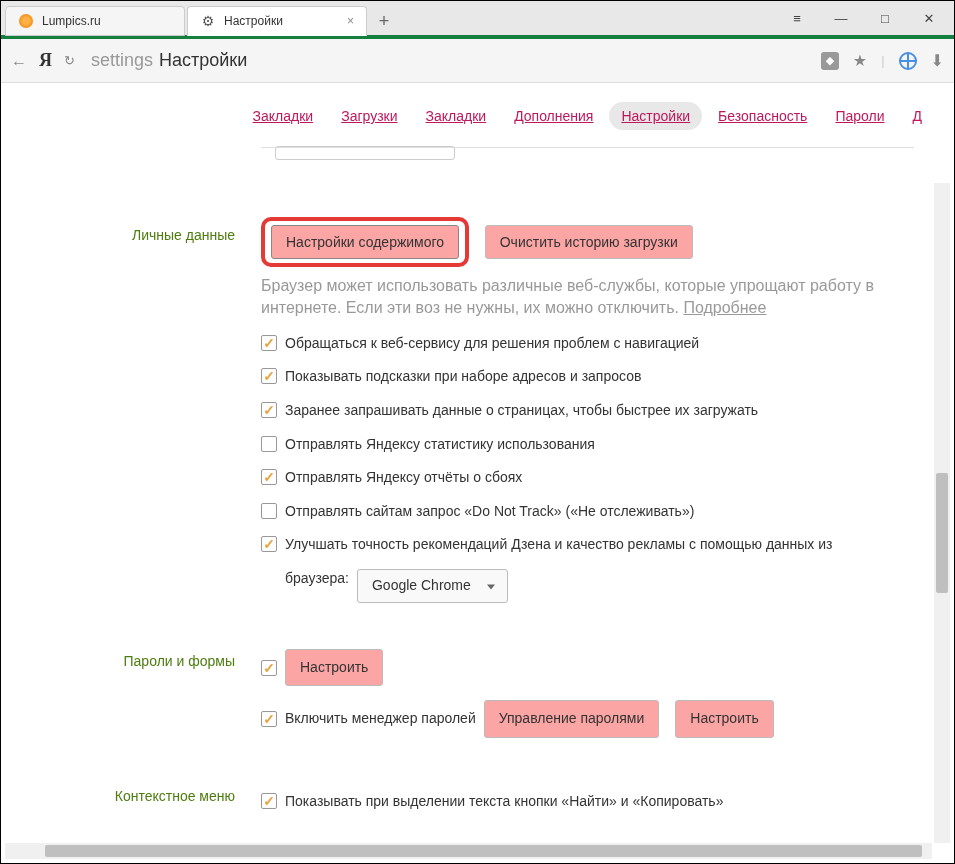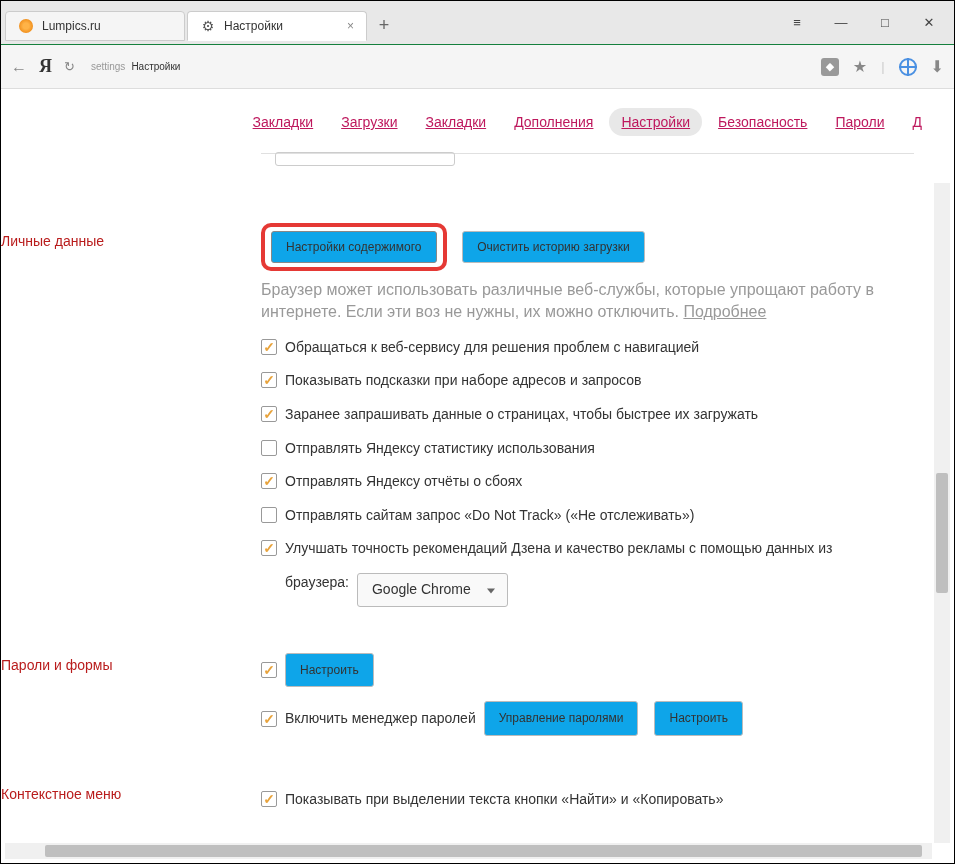--- a/index.html
+++ b/index.html
@@ -1,33 +1,33 @@
 <!DOCTYPE html>
 <html><head>
   <meta charset="utf-8">
   <style>
     * { margin: 0; padding: 0; box-sizing: border-box; }
     body { font-family: Arial, sans-serif; font-size: 13px; color: #333; background: #fff; width: 955px; height: 864px; overflow: hidden; position: relative; border: 1px solid #000; }
     
     
-    .tab-bar { display: flex; align-items: center; height: 44px; background: #e8e8e8; padding: 0 4px; border-bottom: 1px solid #15803d; }
+    .tab-bar { display: flex; align-items: center; height: 38px; background: #e8e8e8; padding: 0 4px; border-bottom: 4px solid #15803d; }
     .tab { display: flex; align-items: center; height: 30px; padding: 0 12px; background: #f5f5f5; border: 1px solid #ccc; border-top-left-radius: 4px; border-top-right-radius: 4px; margin-right: 2px; margin-top: 6px; font-size: 12px; gap: 8px; min-width: 180px; position: relative; }
     .tab.active { background: #fff; border-bottom-color: #fff; }
     .tab-favicon { width: 16px; height: 16px; display: flex; align-items: center; justify-content: center; }
     .tab-close { margin-left: auto; color: #888; cursor: pointer; }
     .tab-add { width: 30px; height: 30px; display: flex; align-items: center; justify-content: center; color: #666; cursor: pointer; font-size: 18px; margin-top: 6px; }
     .window-controls { margin-left: auto; display: flex; gap: 14px; padding-right: 6px; }
     .window-controls span { width: 30px; height: 24px; display: flex; align-items: center; justify-content: center; cursor: pointer; color: #444; }
     
     
     .addr-bar { display: flex; align-items: center; height: 44px; background: #f5f5f5; padding: 0 10px; gap: 12px; border-bottom: 1px solid #ddd; }
     .nav-arrow { color: #888; cursor: pointer; font-size: 16px; }
     .yandex-logo { font-weight: bold; font-size: 18px; font-family: Georgia, serif; color: #333; }
     .reload { color: #888; cursor: pointer; }
-    .addr-input { flex: 1; display: flex; gap: 6px; align-items: center; font-size: 10px; color: #888; padding-left: 4px; }
+    .addr-input { flex: 1; display: flex; gap: 6px; align-items: center; font-size: 18px; color: #888; padding-left: 4px; }
     .addr-input .domain { color: #999; }
     .addr-input .path { color: #333; }
     .addr-right { display: flex; gap: 14px; align-items: center; color: #888; }
     .shield-icon { background:#999; color:#fff; width:18px; height:18px; border-radius:3px; display:flex;align-items:center;justify-content:center;font-size:11px;}
     .globe-icon { width:18px;height:18px;border:2px solid #4a90e2;border-radius:50%;position:relative;}
     .globe-icon::before{content:"";position:absolute;left:6px;top:-2px;width:2px;height:18px;background:#4a90e2;}
     .globe-icon::after{content:"";position:absolute;top:6px;left:-2px;height:2px;width:18px;background:#4a90e2;}
     
     
     .top-nav { display: flex; justify-content: flex-end; align-items: center; height: 54px; padding: 0 20px 0 0; gap: 4px; background: #fff; font-size: 14px; margin-top:6px;}
@@ -36,24 +36,24 @@
     
     
     .divider { height: 1px; background: #e0e0e0; margin: 4px 40px 0 260px; }
     
     
     .cutoff-btn { border:1px solid #ccc; color:#ccc; padding:6px 12px; border-radius:3px; margin-left:274px; margin-top:-12px; width:180px; display:inline-block; height:10px; overflow:hidden;}
     
     
     .content { padding: 24px 30px 0 0; position: relative; }
     .section { display: flex; margin-bottom: 40px; }
-    .section-label { width: 260px; padding-right: 26px; padding-top: 10px; color: #b91c1c; font-size: 14px; }
+    .section-label { width: 260px; text-align: right; padding-right: 26px; padding-top: 10px; color: #4d7c0f; font-size: 14px; }
     .section-body { flex: 1; }
     
-    .btn { display: inline-block; border: 1px solid #bbb; background: #0ea5e9; padding: 8px 14px; border-radius: 3px; cursor: pointer; font-size: 12px; color: #333; margin-right: 8px; }
+    .btn { display: inline-block; border: 1px solid #bbb; background: #fca5a5; padding: 8px 14px; border-radius: 3px; cursor: pointer; font-size: 14px; color: #333; margin-right: 8px; }
     .highlight-box { display: inline-block; border: 4px solid #e53935; border-radius: 10px; padding: 4px 6px; margin-right: 12px; margin-bottom:2px;}
     .highlight-box .btn { border: 1px solid #888; margin-right:0;}
     .help-text { color: #999; font-size: 16px; line-height: 1.4; margin-top: 6px; }
     .help-text a { color: #999; text-decoration: underline; cursor: pointer; }
     
     .checkbox-row { display: flex; align-items: flex-start; gap: 8px; margin-top: 14px; font-size: 14px; color: #333; line-height: 1.4; }
     .checkbox { width: 16px; height: 16px; border: 1px solid #999; border-radius: 2px; display: flex; align-items: center; justify-content: center; flex-shrink: 0; cursor: pointer; background: #fff; margin-top:1px;}
     .checkbox.checked { background: #fff; }
     .checkbox.checked::after { content: "✓"; color: #e8a33c; font-weight: bold; font-size: 14px; line-height: 1; }
     .checkbox-label { flex: 1; }

